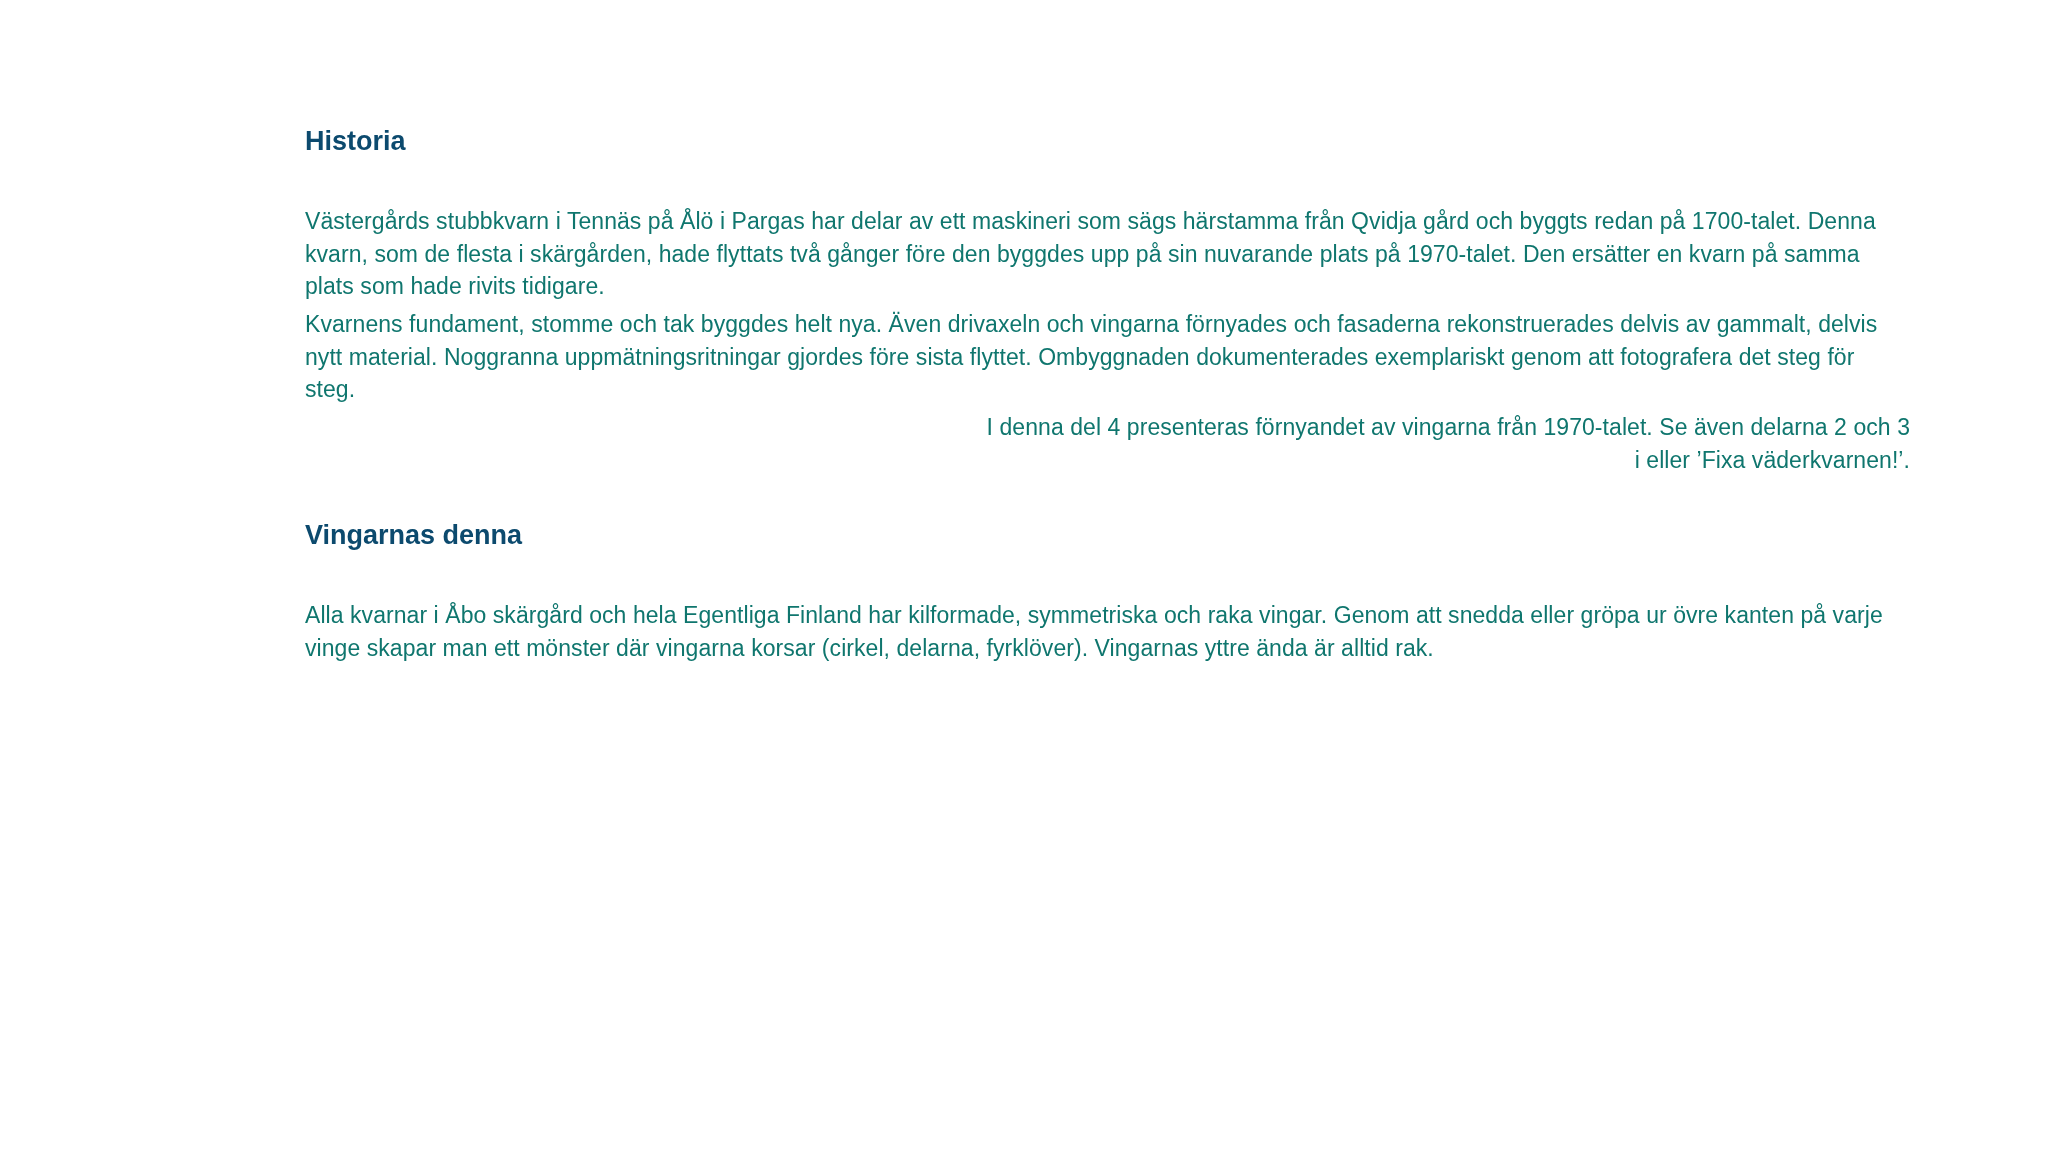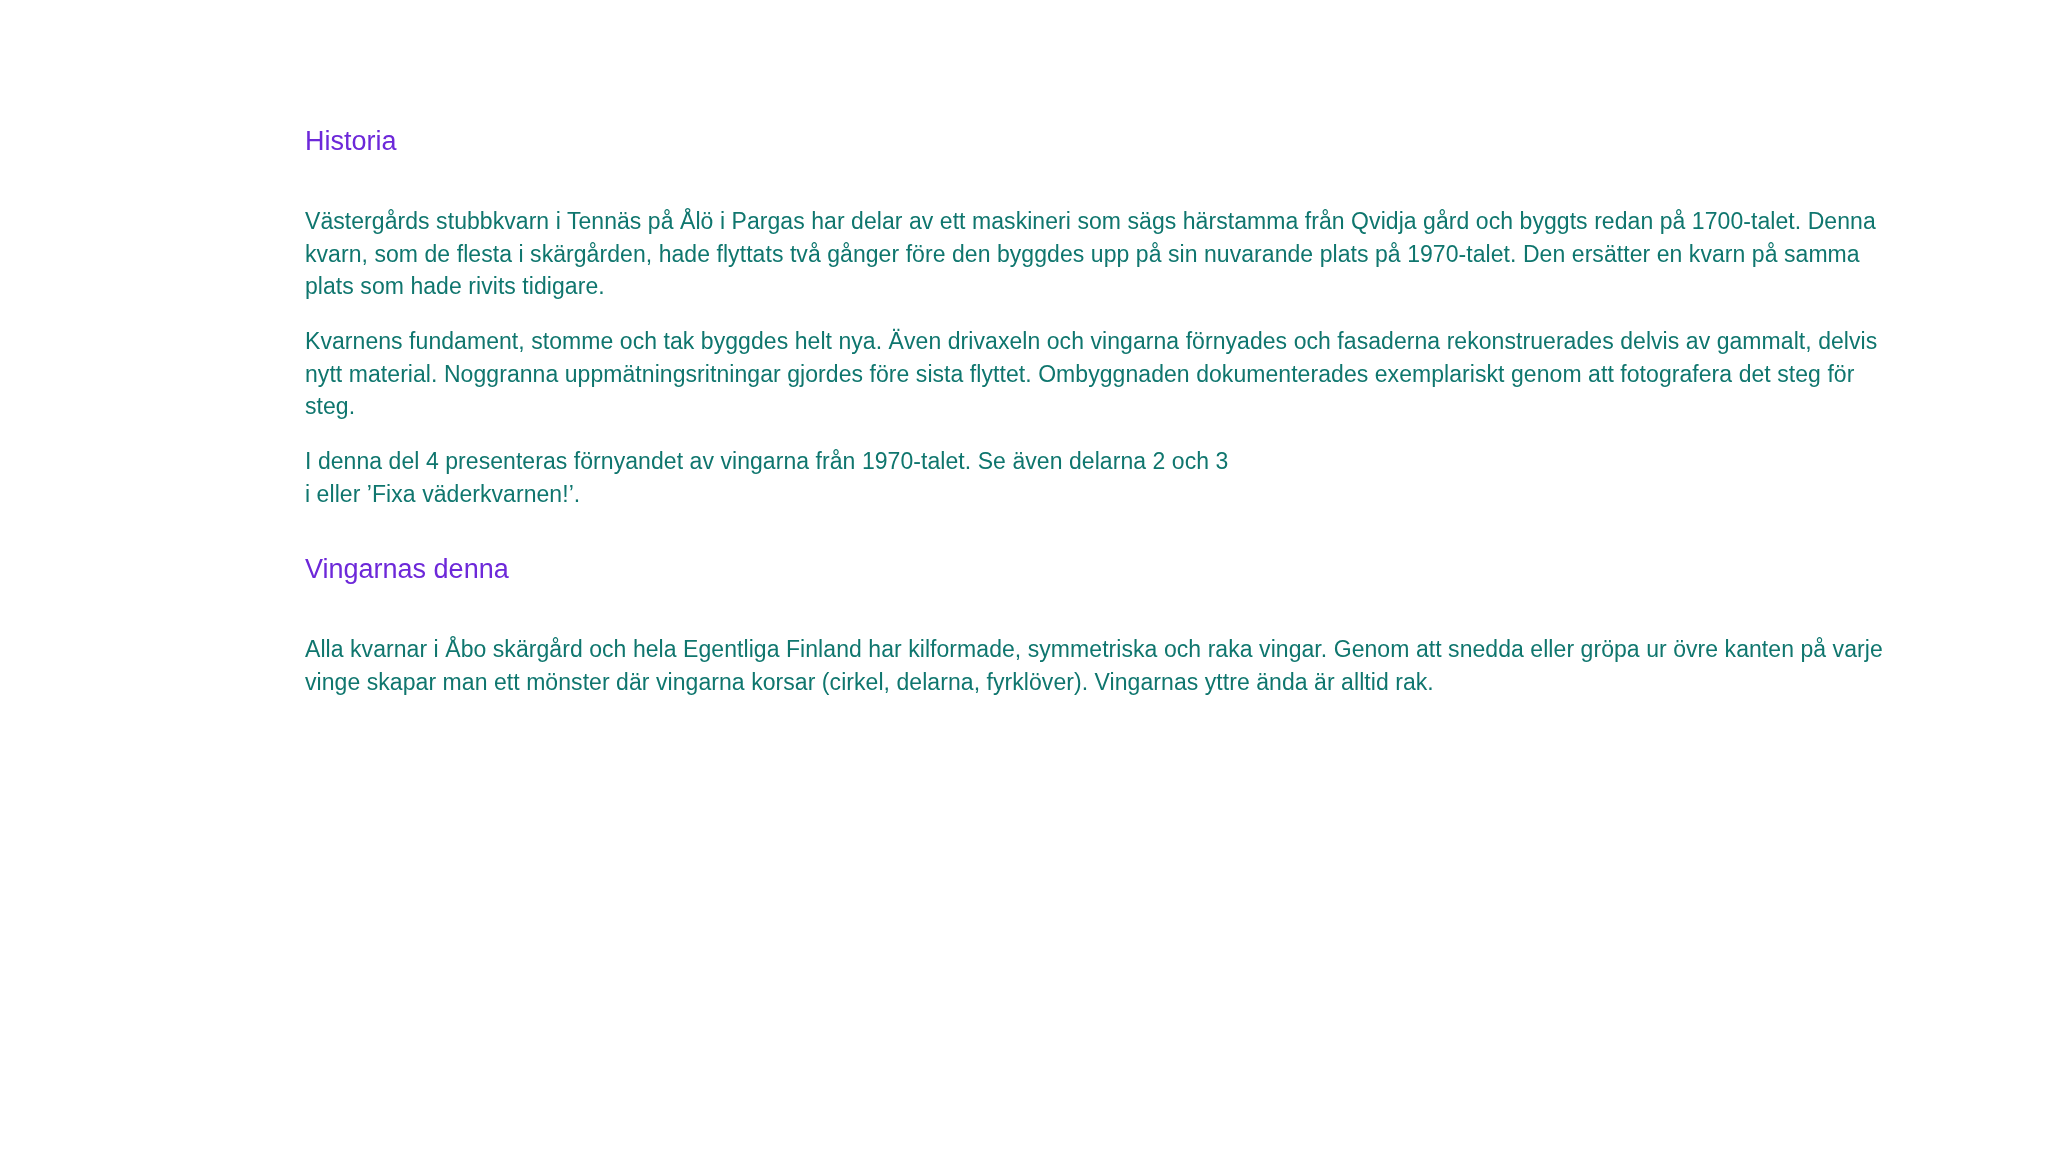--- a/index.html
+++ b/index.html
@@ -24,43 +24,44 @@
     box-sizing: border-box;
   }
   .content {
     position: absolute;
     left: 305px;
     top: 124px;
     width: 1605px;
   }
   .heading {
     font-size: 27px;
-    font-weight: normal;
+    font-weight: bold;
     line-height: 1.3;
-    color: #6d28d9;
+    color: #0c4a6e;
     margin: 0;
   }
   .heading-gap-after {
     height: 46px;
   }
   .para {
     font-size: 23px;
     line-height: 1.42;
     color: #0f766e;
     margin: 0;
     letter-spacing: 0.06px;
   }
   .para + .para {
-    margin-top: 22px;
+    margin-top: 5px;
   }
   .block-gap {
     height: 42px;
   }
   .nowrap-break {
     display: block;
+    text-align: right;
   }
 </style>
 </head>
 <body>
 
 <div class="page">
   <div class="content">
 
     <h2 class="heading">Historia</h2>
 

